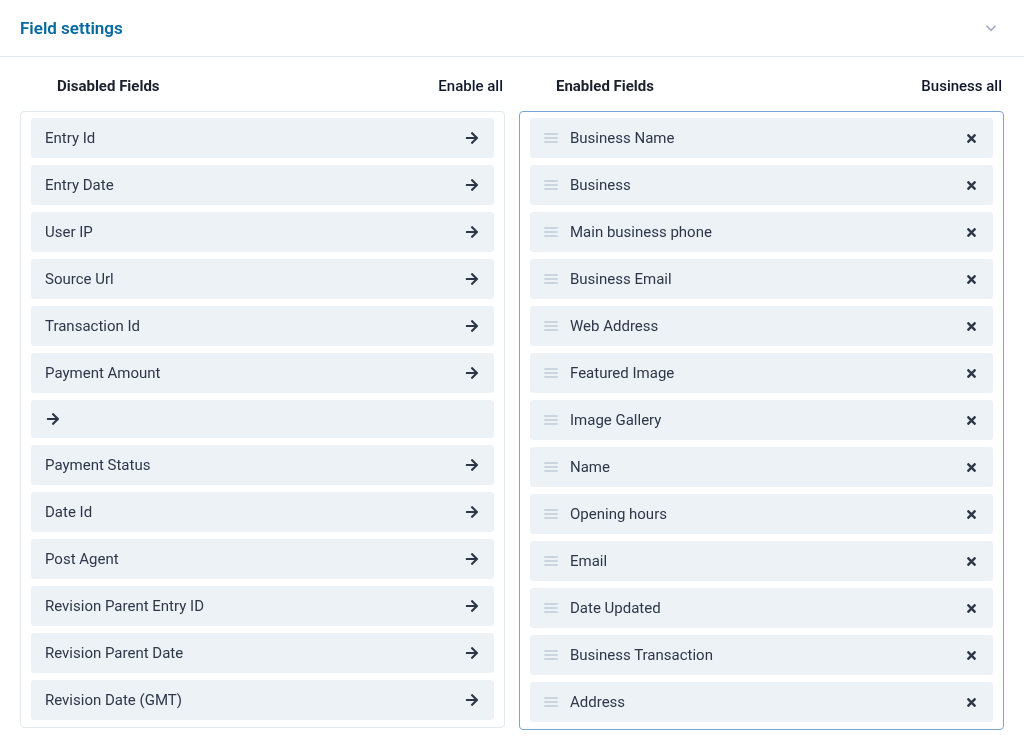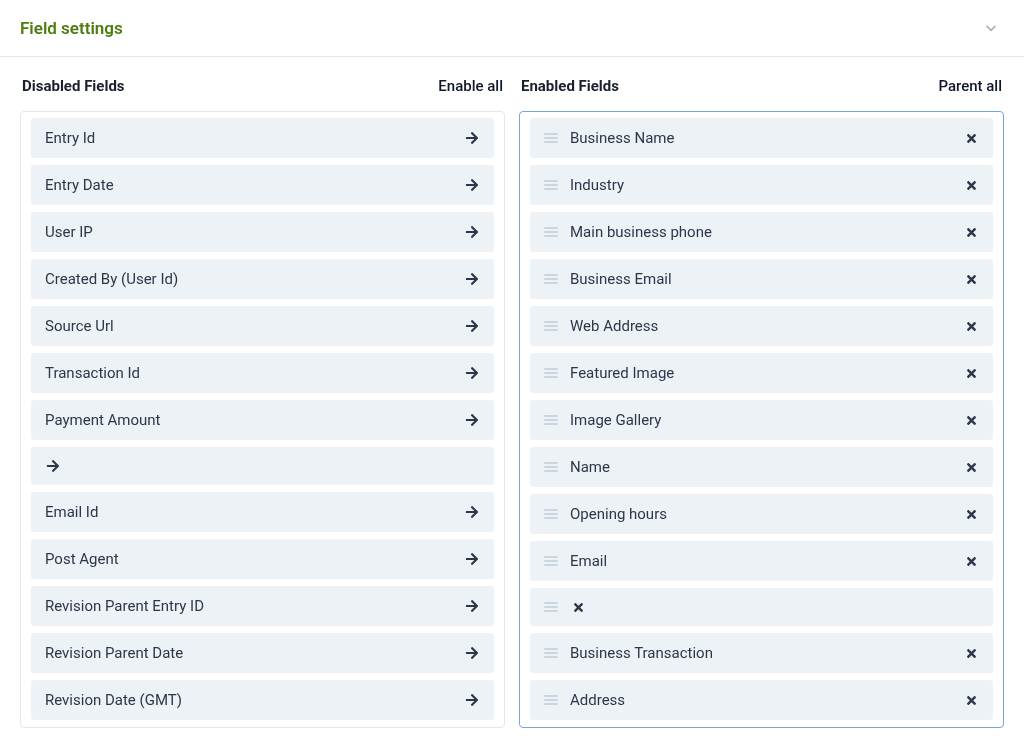--- a/index.html
+++ b/index.html
@@ -12,21 +12,21 @@
     .header {
       padding: 18px 20px;
       border-bottom: 1px solid #e2e8f0;
       display: flex;
       align-items: center;
       justify-content: space-between;
     }
     .header-title {
       font-size: 17px;
       font-weight: 600;
-      color: #4d7c0f;
+      color: #0369a1;
     }
     .header-toggle {
       color: #a0aec0;
       cursor: pointer;
       padding-right: 4px;
     }
     .content {
       padding: 20px;
       display: flex;
       gap: 14px;
@@ -34,20 +34,21 @@
     .column {
       flex: 1;
       min-width: 0;
     }
     .col-header {
       display: flex;
       align-items: flex-end;
       justify-content: space-between;
       margin-bottom: 16px;
       padding: 0 2px;
+      margin-left: 35px;
     }
     .col-title {
       font-size: 15px;
       font-weight: 700;
       color: #1a202c;
     }
     .col-action {
       font-size: 15px;
       font-weight: 500;
       color: #0f172a;
@@ -142,28 +143,20 @@
         </div>
         <div class="item">
           <span class="item-label">User IP</span>
           <span class="icon-btn">
             <svg width="14" height="14" viewBox="0 0 448 512" fill="currentColor">
               <path d="M190.5 66.9l22.2-22.2c9.4-9.4 24.6-9.4 33.9 0L441 239c9.4 9.4 9.4 24.6 0 33.9L246.6 467.3c-9.4 9.4-24.6 9.4-33.9 0l-22.2-22.2c-9.5-9.5-9.3-25 .4-34.3L311.4 296H24c-13.3 0-24-10.7-24-24v-32c0-13.3 10.7-24 24-24h287.4L190.9 101.2c-9.8-9.3-9.9-24.8-.4-34.3z"></path>
             </svg>
           </span>
         </div>
         <div class="item">
-          <span class="item-label">Created By (User Id)</span>
-          <span class="icon-btn">
-            <svg width="14" height="14" viewBox="0 0 448 512" fill="currentColor">
-              <path d="M190.5 66.9l22.2-22.2c9.4-9.4 24.6-9.4 33.9 0L441 239c9.4 9.4 9.4 24.6 0 33.9L246.6 467.3c-9.4 9.4-24.6 9.4-33.9 0l-22.2-22.2c-9.5-9.5-9.3-25 .4-34.3L311.4 296H24c-13.3 0-24-10.7-24-24v-32c0-13.3 10.7-24 24-24h287.4L190.9 101.2c-9.8-9.3-9.9-24.8-.4-34.3z"></path>
-            </svg>
-          </span>
-        </div>
-        <div class="item">
           <span class="item-label">Source Url</span>
           <span class="icon-btn">
             <svg width="14" height="14" viewBox="0 0 448 512" fill="currentColor">
               <path d="M190.5 66.9l22.2-22.2c9.4-9.4 24.6-9.4 33.9 0L441 239c9.4 9.4 9.4 24.6 0 33.9L246.6 467.3c-9.4 9.4-24.6 9.4-33.9 0l-22.2-22.2c-9.5-9.5-9.3-25 .4-34.3L311.4 296H24c-13.3 0-24-10.7-24-24v-32c0-13.3 10.7-24 24-24h287.4L190.9 101.2c-9.8-9.3-9.9-24.8-.4-34.3z"></path>
             </svg>
           </span>
         </div>
         <div class="item">
           <span class="item-label">Transaction Id</span>
           <span class="icon-btn">
@@ -181,21 +174,29 @@
           </span>
         </div>
         <div class="item">
           <span class="icon-btn">
             <svg width="14" height="14" viewBox="0 0 448 512" fill="currentColor">
               <path d="M190.5 66.9l22.2-22.2c9.4-9.4 24.6-9.4 33.9 0L441 239c9.4 9.4 9.4 24.6 0 33.9L246.6 467.3c-9.4 9.4-24.6 9.4-33.9 0l-22.2-22.2c-9.5-9.5-9.3-25 .4-34.3L311.4 296H24c-13.3 0-24-10.7-24-24v-32c0-13.3 10.7-24 24-24h287.4L190.9 101.2c-9.8-9.3-9.9-24.8-.4-34.3z"></path>
             </svg>
           </span>
         </div>
         <div class="item">
-          <span class="item-label">Email Id</span>
+          <span class="item-label">Payment Status</span>
+          <span class="icon-btn">
+            <svg width="14" height="14" viewBox="0 0 448 512" fill="currentColor">
+              <path d="M190.5 66.9l22.2-22.2c9.4-9.4 24.6-9.4 33.9 0L441 239c9.4 9.4 9.4 24.6 0 33.9L246.6 467.3c-9.4 9.4-24.6 9.4-33.9 0l-22.2-22.2c-9.5-9.5-9.3-25 .4-34.3L311.4 296H24c-13.3 0-24-10.7-24-24v-32c0-13.3 10.7-24 24-24h287.4L190.9 101.2c-9.8-9.3-9.9-24.8-.4-34.3z"></path>
+            </svg>
+          </span>
+        </div>
+        <div class="item">
+          <span class="item-label">Date Id</span>
           <span class="icon-btn">
             <svg width="14" height="14" viewBox="0 0 448 512" fill="currentColor">
               <path d="M190.5 66.9l22.2-22.2c9.4-9.4 24.6-9.4 33.9 0L441 239c9.4 9.4 9.4 24.6 0 33.9L246.6 467.3c-9.4 9.4-24.6 9.4-33.9 0l-22.2-22.2c-9.5-9.5-9.3-25 .4-34.3L311.4 296H24c-13.3 0-24-10.7-24-24v-32c0-13.3 10.7-24 24-24h287.4L190.9 101.2c-9.8-9.3-9.9-24.8-.4-34.3z"></path>
             </svg>
           </span>
         </div>
         <div class="item">
           <span class="item-label">Post Agent</span>
           <span class="icon-btn">
             <svg width="14" height="14" viewBox="0 0 448 512" fill="currentColor">
@@ -226,21 +227,21 @@
               <path d="M190.5 66.9l22.2-22.2c9.4-9.4 24.6-9.4 33.9 0L441 239c9.4 9.4 9.4 24.6 0 33.9L246.6 467.3c-9.4 9.4-24.6 9.4-33.9 0l-22.2-22.2c-9.5-9.5-9.3-25 .4-34.3L311.4 296H24c-13.3 0-24-10.7-24-24v-32c0-13.3 10.7-24 24-24h287.4L190.9 101.2c-9.8-9.3-9.9-24.8-.4-34.3z"></path>
             </svg>
           </span>
         </div>
       </div>
   </div>
 
   <div class="column">
     <div class="col-header">
       <span class="col-title">Enabled Fields</span>
-      <span class="col-action">Parent all</span>
+      <span class="col-action">Business all</span>
     </div>
     <div class="list enabled" id="enabled-list">
 
     <div class="item">
           <div class="drag-handle">
             <span></span>
             <span></span>
             <span></span>
           </div>
           <span class="item-label">Business Name</span>
@@ -249,21 +250,21 @@
               <path d="M242.7 256l100.1-100.1c12.3-12.3 12.3-32.2 0-44.5l-22.2-22.2c-12.3-12.3-32.2-12.3-44.5 0L176 189.3 75.9 89.2c-12.3-12.3-32.2-12.3-44.5 0L9.2 111.4c-12.3 12.3-12.3 32.2 0 44.5L109.3 256 9.2 356.1c-12.3 12.3-12.3 32.2 0 44.5l22.2 22.2c12.3 12.3 32.2 12.3 44.5 0L176 322.7l100.1 100.1c12.3 12.3 32.2 12.3 44.5 0l22.2-22.2c12.3-12.3 12.3-32.2 0-44.5L242.7 256z"></path>
             </svg>
           </span>
         </div>
         <div class="item">
           <div class="drag-handle">
             <span></span>
             <span></span>
             <span></span>
           </div>
-          <span class="item-label">Industry</span>
+          <span class="item-label">Business</span>
           <span class="icon-btn">
             <svg width="13" height="13" viewBox="0 0 352 512" fill="currentColor">
               <path d="M242.7 256l100.1-100.1c12.3-12.3 12.3-32.2 0-44.5l-22.2-22.2c-12.3-12.3-32.2-12.3-44.5 0L176 189.3 75.9 89.2c-12.3-12.3-32.2-12.3-44.5 0L9.2 111.4c-12.3 12.3-12.3 32.2 0 44.5L109.3 256 9.2 356.1c-12.3 12.3-12.3 32.2 0 44.5l22.2 22.2c12.3 12.3 32.2 12.3 44.5 0L176 322.7l100.1 100.1c12.3 12.3 32.2 12.3 44.5 0l22.2-22.2c12.3-12.3 12.3-32.2 0-44.5L242.7 256z"></path>
             </svg>
           </span>
         </div>
         <div class="item">
           <div class="drag-handle">
             <span></span>
             <span></span>
@@ -366,20 +367,21 @@
               <path d="M242.7 256l100.1-100.1c12.3-12.3 12.3-32.2 0-44.5l-22.2-22.2c-12.3-12.3-32.2-12.3-44.5 0L176 189.3 75.9 89.2c-12.3-12.3-32.2-12.3-44.5 0L9.2 111.4c-12.3 12.3-12.3 32.2 0 44.5L109.3 256 9.2 356.1c-12.3 12.3-12.3 32.2 0 44.5l22.2 22.2c12.3 12.3 32.2 12.3 44.5 0L176 322.7l100.1 100.1c12.3 12.3 32.2 12.3 44.5 0l22.2-22.2c12.3-12.3 12.3-32.2 0-44.5L242.7 256z"></path>
             </svg>
           </span>
         </div>
         <div class="item">
           <div class="drag-handle">
             <span></span>
             <span></span>
             <span></span>
           </div>
+          <span class="item-label">Date Updated</span>
           <span class="icon-btn">
             <svg width="13" height="13" viewBox="0 0 352 512" fill="currentColor">
               <path d="M242.7 256l100.1-100.1c12.3-12.3 12.3-32.2 0-44.5l-22.2-22.2c-12.3-12.3-32.2-12.3-44.5 0L176 189.3 75.9 89.2c-12.3-12.3-32.2-12.3-44.5 0L9.2 111.4c-12.3 12.3-12.3 32.2 0 44.5L109.3 256 9.2 356.1c-12.3 12.3-12.3 32.2 0 44.5l22.2 22.2c12.3 12.3 32.2 12.3 44.5 0L176 322.7l100.1 100.1c12.3 12.3 32.2 12.3 44.5 0l22.2-22.2c12.3-12.3 12.3-32.2 0-44.5L242.7 256z"></path>
             </svg>
           </span>
         </div>
         <div class="item">
           <div class="drag-handle">
             <span></span>
             <span></span>

